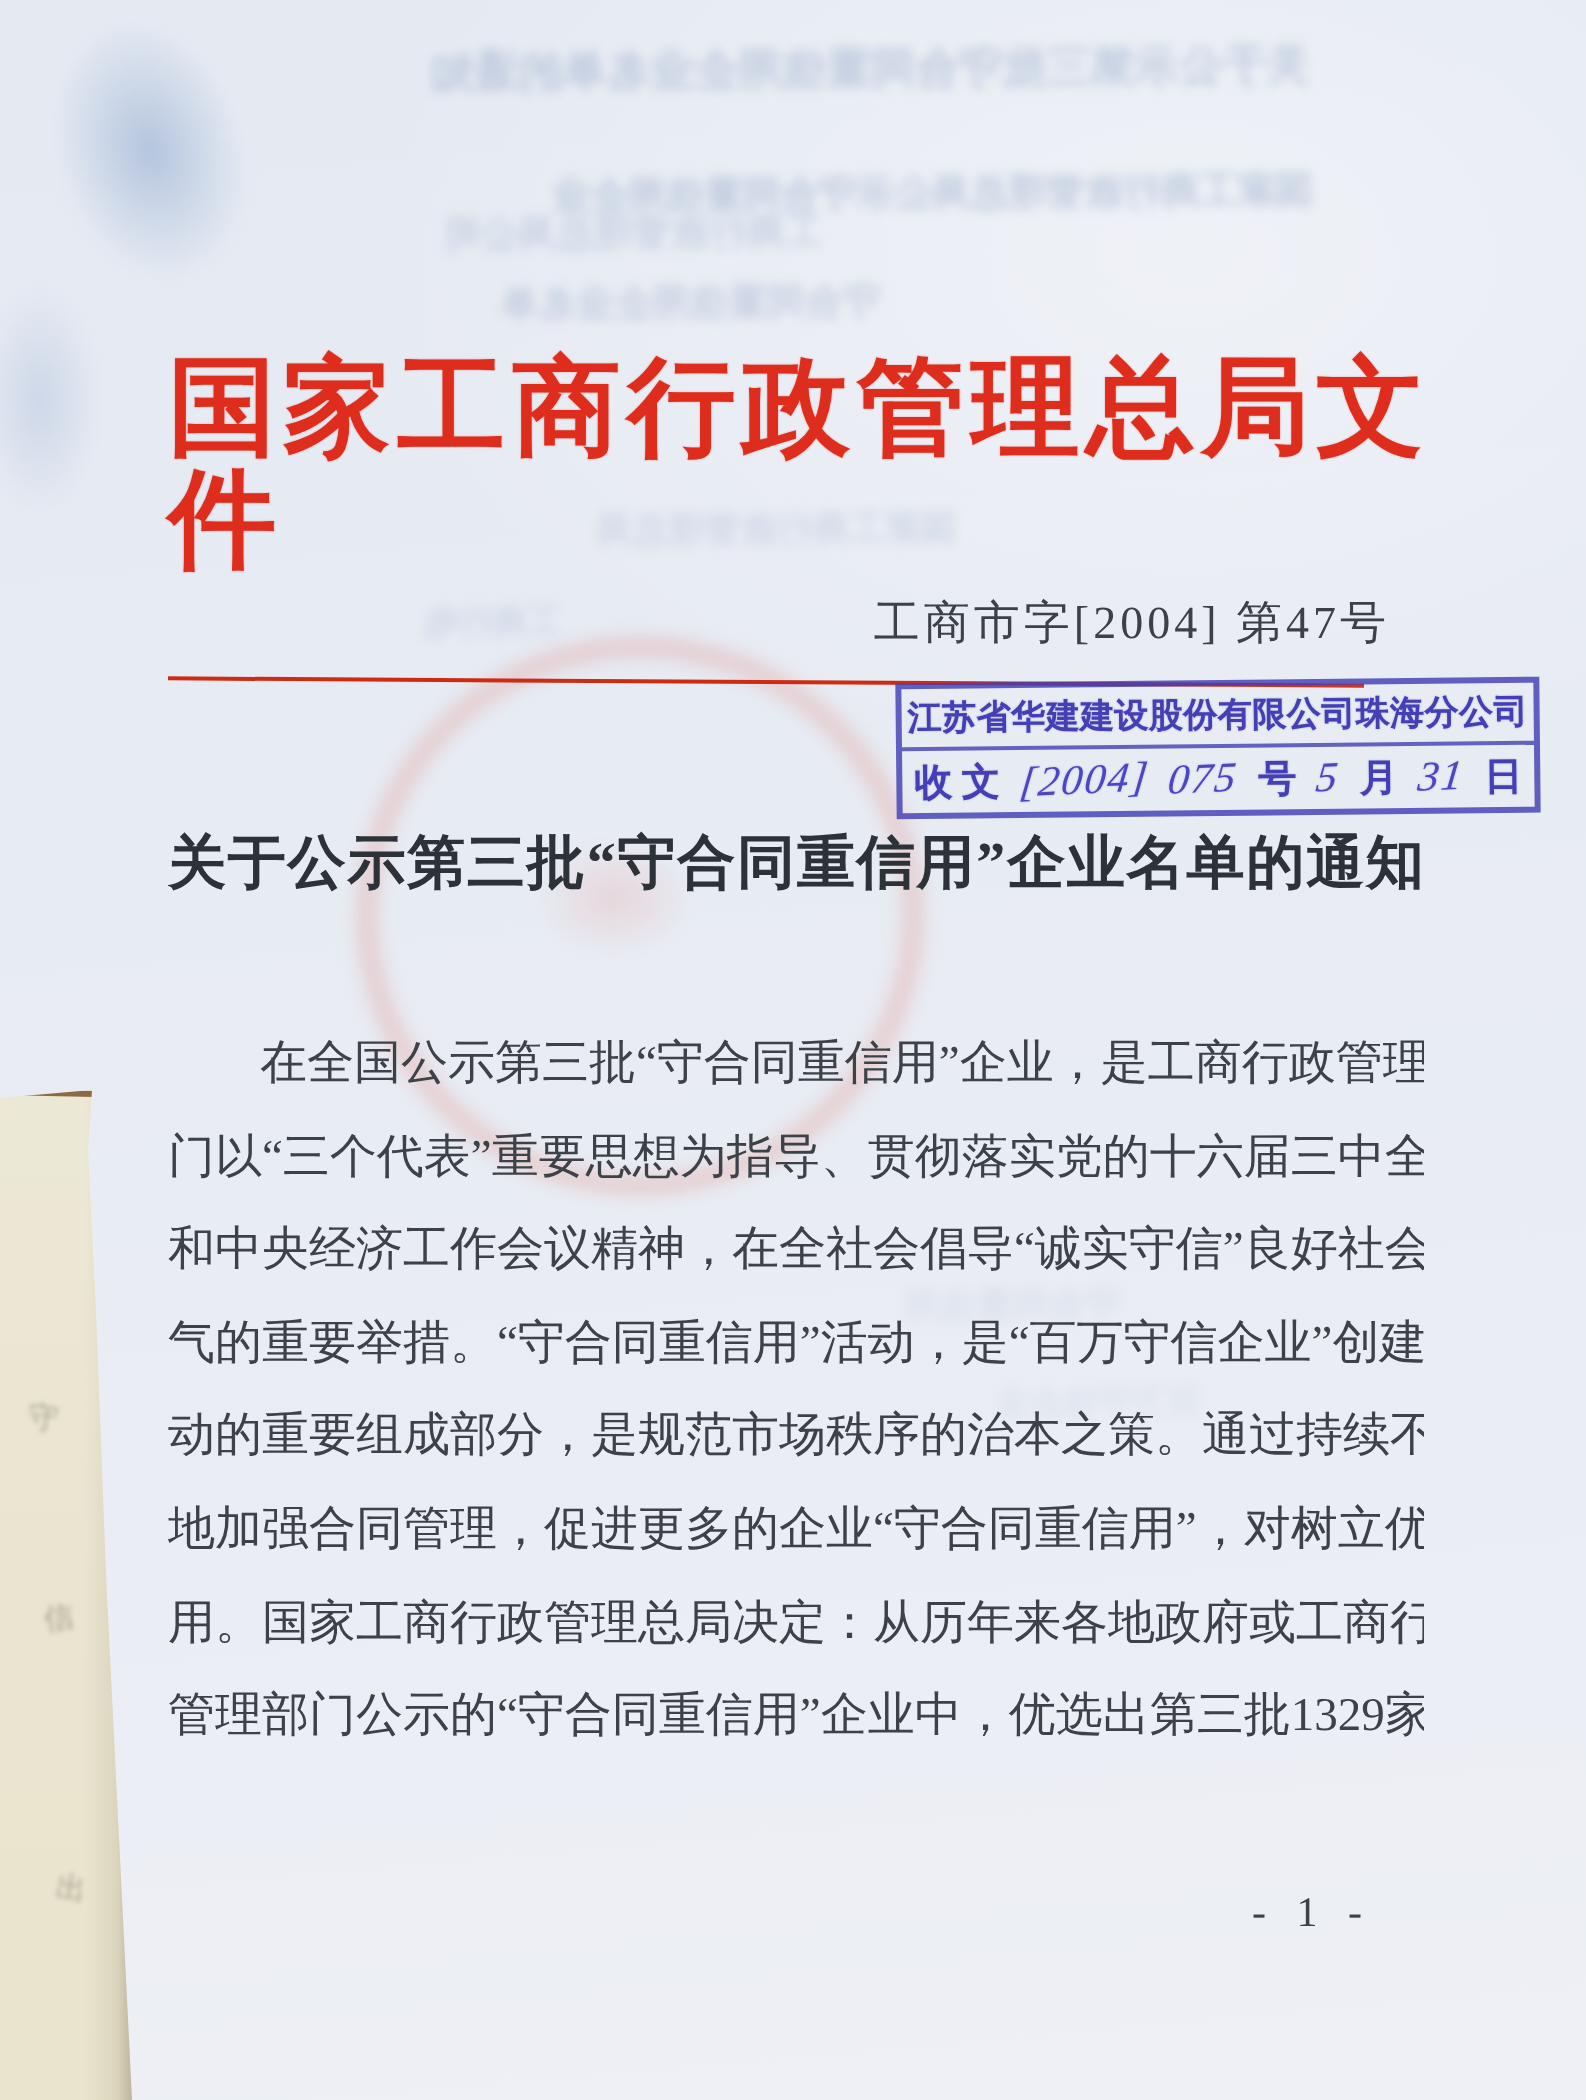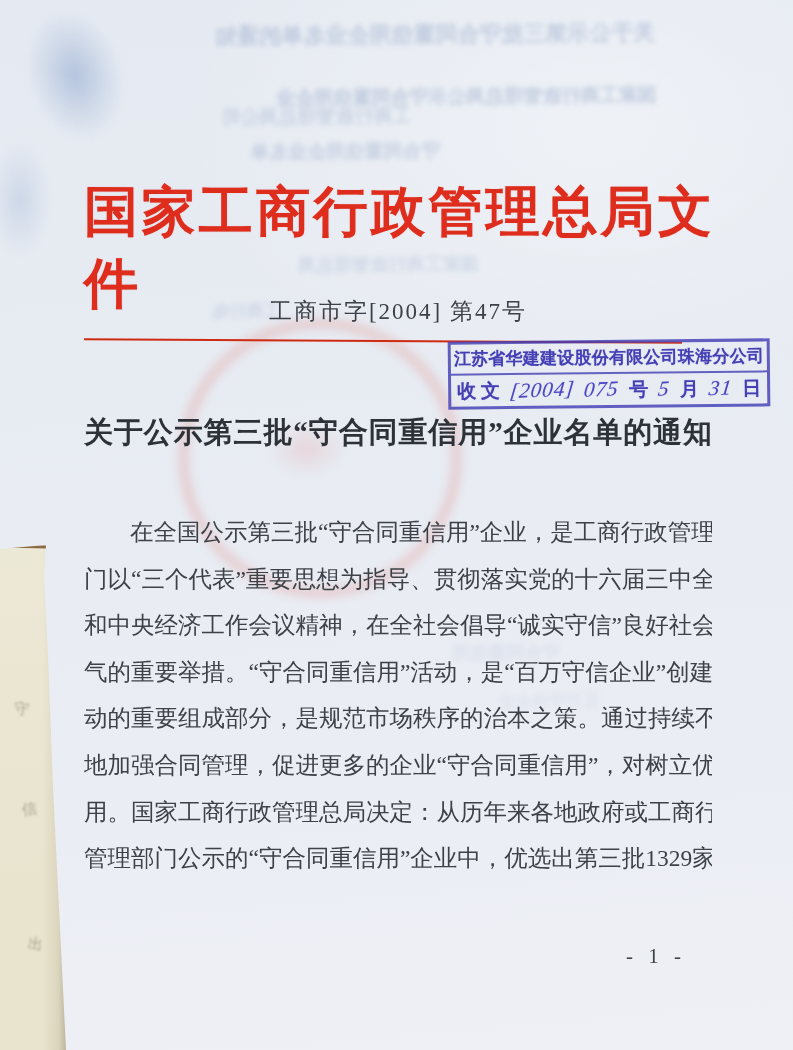--- a/index.html
+++ b/index.html
@@ -43,30 +43,30 @@
     position:absolute;
     left:268px;top:420px;width:78px;height:58px;
     background:radial-gradient(ellipse, rgba(225,120,115,.18), transparent 70%);
     filter:blur(3px);
     pointer-events:none;
   }
   
   .letterhead-title{
     position:absolute;
     left:84px;top:176px;width:628px;height:82px;
-    font-size:54px;line-height:72px;font-weight:bold;
+    font-size:54px;line-height:56px;font-weight:bold;
     color:#de2d1d;
     text-align:justify;text-align-last:justify;
     text-shadow:0 0 1px rgba(222,45,29,.45);
   }
   .doc-number{
     position:absolute;
-    left:84px;top:296px;width:628px;
+    left:67px;top:296px;width:628px;
     font-size:23px;letter-spacing:2px;
-    color:#3c4149;text-align:center;
+    color:#3c4149;text-align:right;
   }
   .red-divider{
     position:absolute;
     left:84px;top:340px;width:598px;height:2px;
     background:#cf2a12;
     transform:rotate(.35deg);
   }
   
   .stamp{
     position:absolute;

